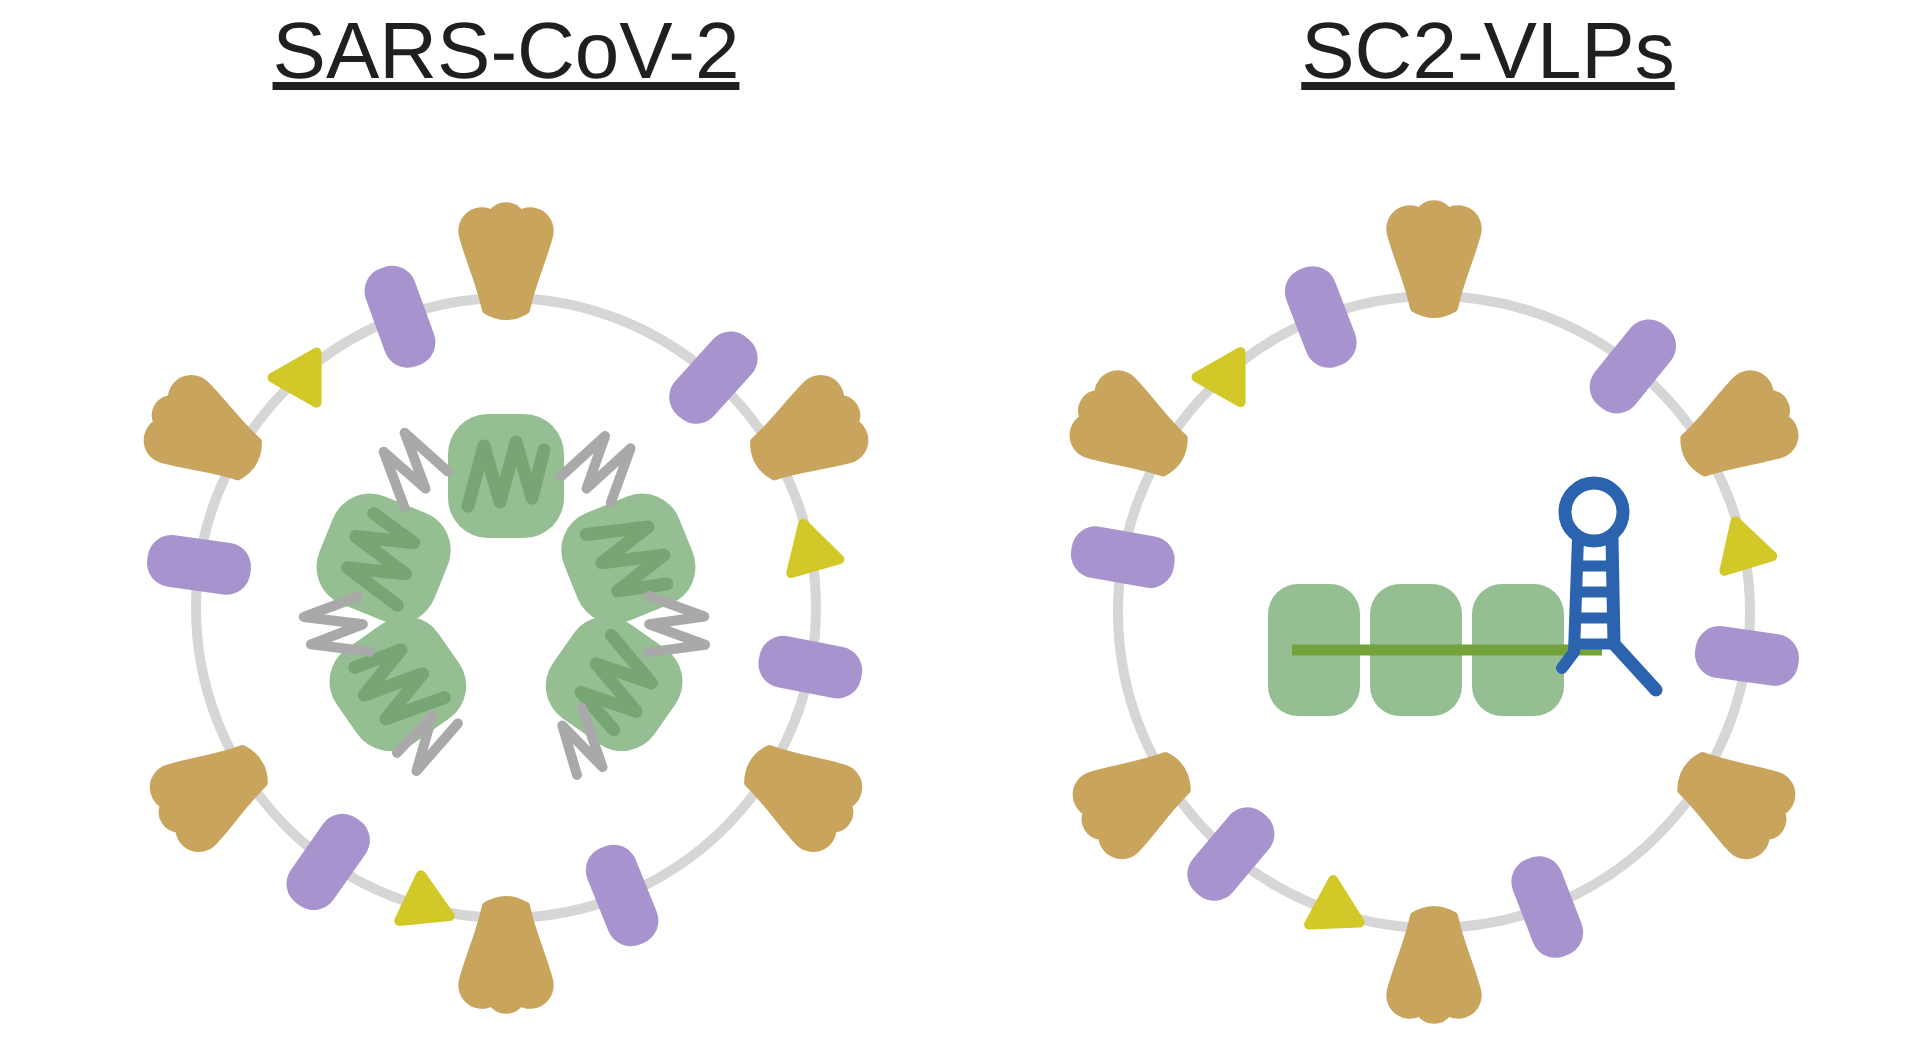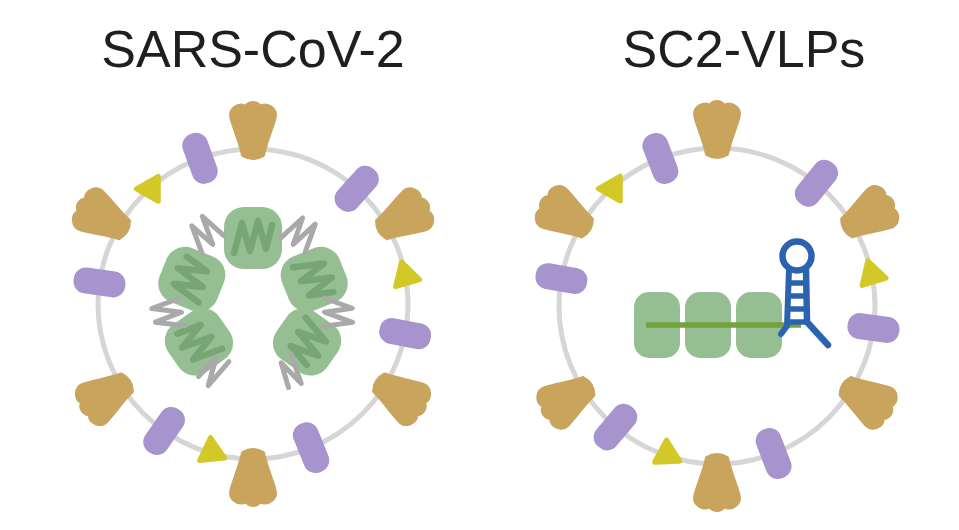--- a/index.html
+++ b/index.html
@@ -2,23 +2,23 @@
 <html><head>
 <meta charset="utf-8">
 <style>
   html,body{margin:0;padding:0;background:#ffffff;}
   .canvas{
     position:relative;width:959px;height:530px;background:#ffffff;
     overflow:hidden;font-family:"Liberation Sans",sans-serif;
   }
   .canvas svg{position:absolute;left:0;top:0;}
   .title{
-    position:absolute;top:20px;width:500px;
-    font-size:52px;line-height:1.15;text-align:center;
-    color:#1f1f1f;letter-spacing:0;
+    position:absolute;top:3px;width:500px;
+    font-size:40px;line-height:1.15;text-align:center;
+    color:#1f1f1f;letter-spacing:0;text-decoration:underline;
   }
   #title-left{left:3px;}
   #title-right{left:494px;}
 </style>
 </head>
 <body>
 
 <div class="canvas">
   <svg id="dsvg" width="959" height="530" viewBox="0 0 959 530">
       <g>

